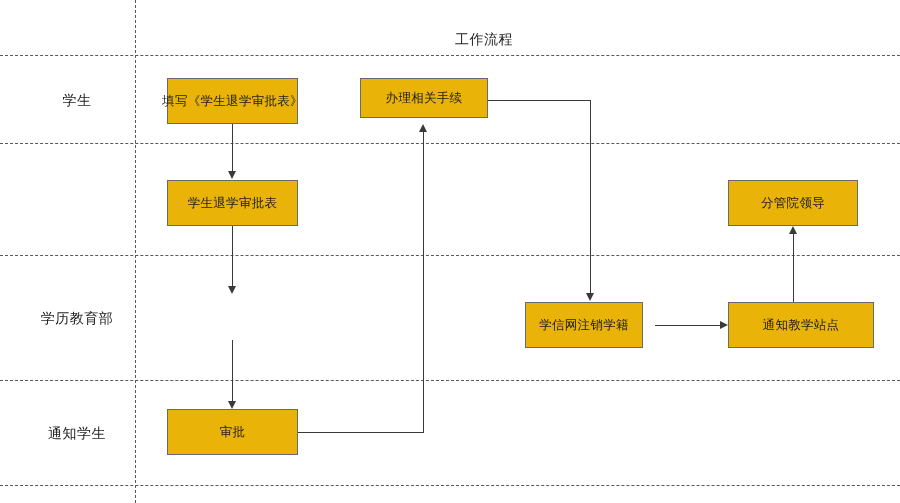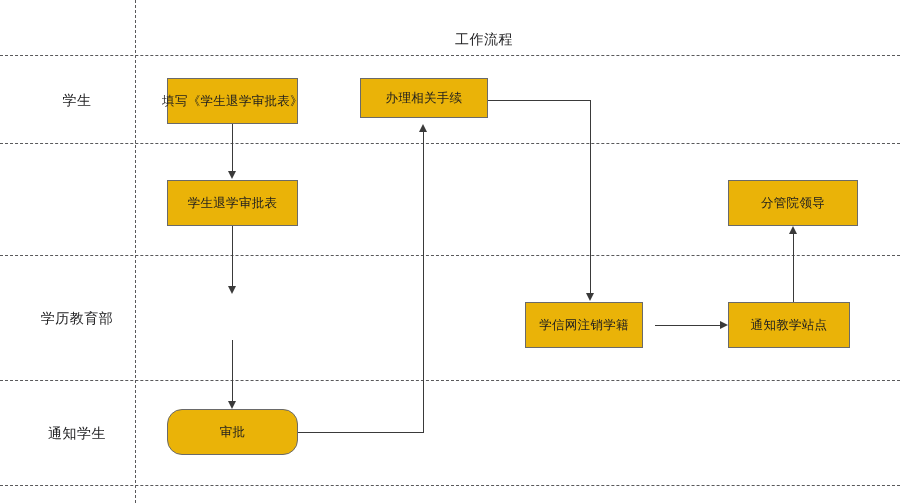--- a/index.html
+++ b/index.html
@@ -151,21 +151,21 @@
 
   <div class="node" style="left:728px; top:180px; width:130px; height:46px;">
     <span>分管院领导</span>
   </div>
 
 
   <div class="node" style="left:525px; top:302px; width:118px; height:46px;justify-content:center;">
     <span>学信网注销学籍</span>
   </div>
 
-  <div class="node" style="left:728px; top:302px; width:122px; height:46px;">
+  <div class="node" style="left:728px; top:302px; width:146px; height:46px;">
     <span>通知教学站点</span>
   </div>
 
-  <div class="node" style="left:167px; top:409px; width:131px; height:46px;border-radius:15px;">
+  <div class="node" style="left:167px; top:409px; width:131px; height:46px;">
     <span>审批</span>
   </div>
 
 </div>
 
 </body></html>

